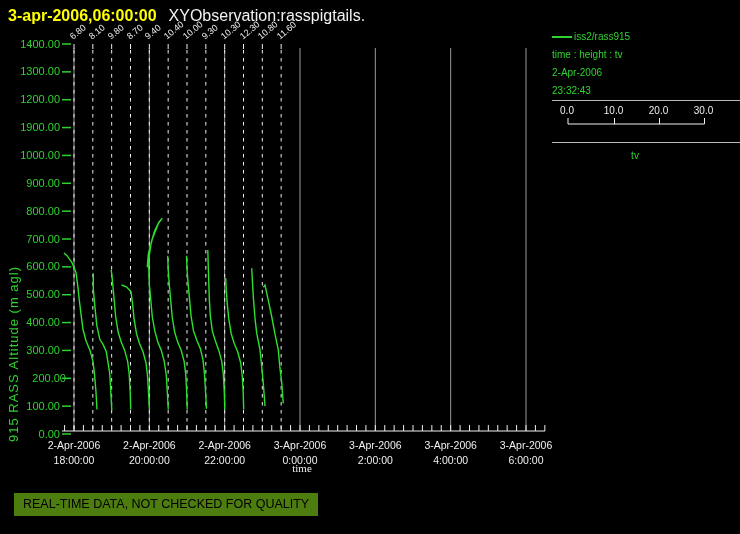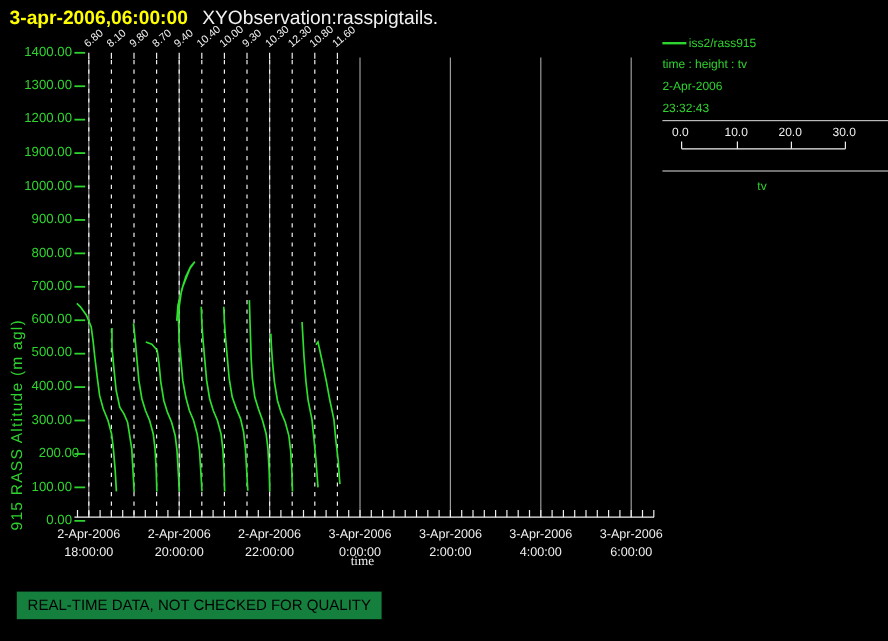--- a/index.html
+++ b/index.html
@@ -20,21 +20,21 @@
         font-size:13px;letter-spacing:1px;}
   #xaxis-title{left:272px;top:462px;width:60px;text-align:center;color:#efefef;font-size:11px;font-family:Liberation Serif, serif;}
   #legend{left:552px;top:28px;width:188px;color:#2fd32f;font-size:10px;}
   .leg-row{height:18px;line-height:18px;white-space:nowrap;}
   #legend-line-sample{display:inline-block;width:20px;height:2px;background:#2fd32f;
         vertical-align:middle;margin-right:2px;}
   .sep{position:absolute;left:552px;width:188px;height:1px;background:#b9b9b9;}
   .snum{position:absolute;width:44px;text-align:center;color:#efefef;font-size:10px;}
   #scale-label{position:absolute;left:613px;top:126px;width:44px;text-align:center;
         color:#2fd32f;font-size:10px;margin-top:24px;}
-  #notice-box{left:14px;top:493px;background:#15803d;color:#000;font-size:12.5px;
+  #notice-box{left:14px;top:493px;background:#4d7c0f;color:#000;font-size:12.5px;
         padding:4px 9px 5px 9px;white-space:nowrap;}
 </style>
 </head>
 <body>
 
 <div id="stage">
 
   <div class="abs" id="titlebar">
     <span id="title-ts">3-apr-2006,06:00:00</span><span id="title-main">XYObservation:rasspigtails.</span>
   </div>

